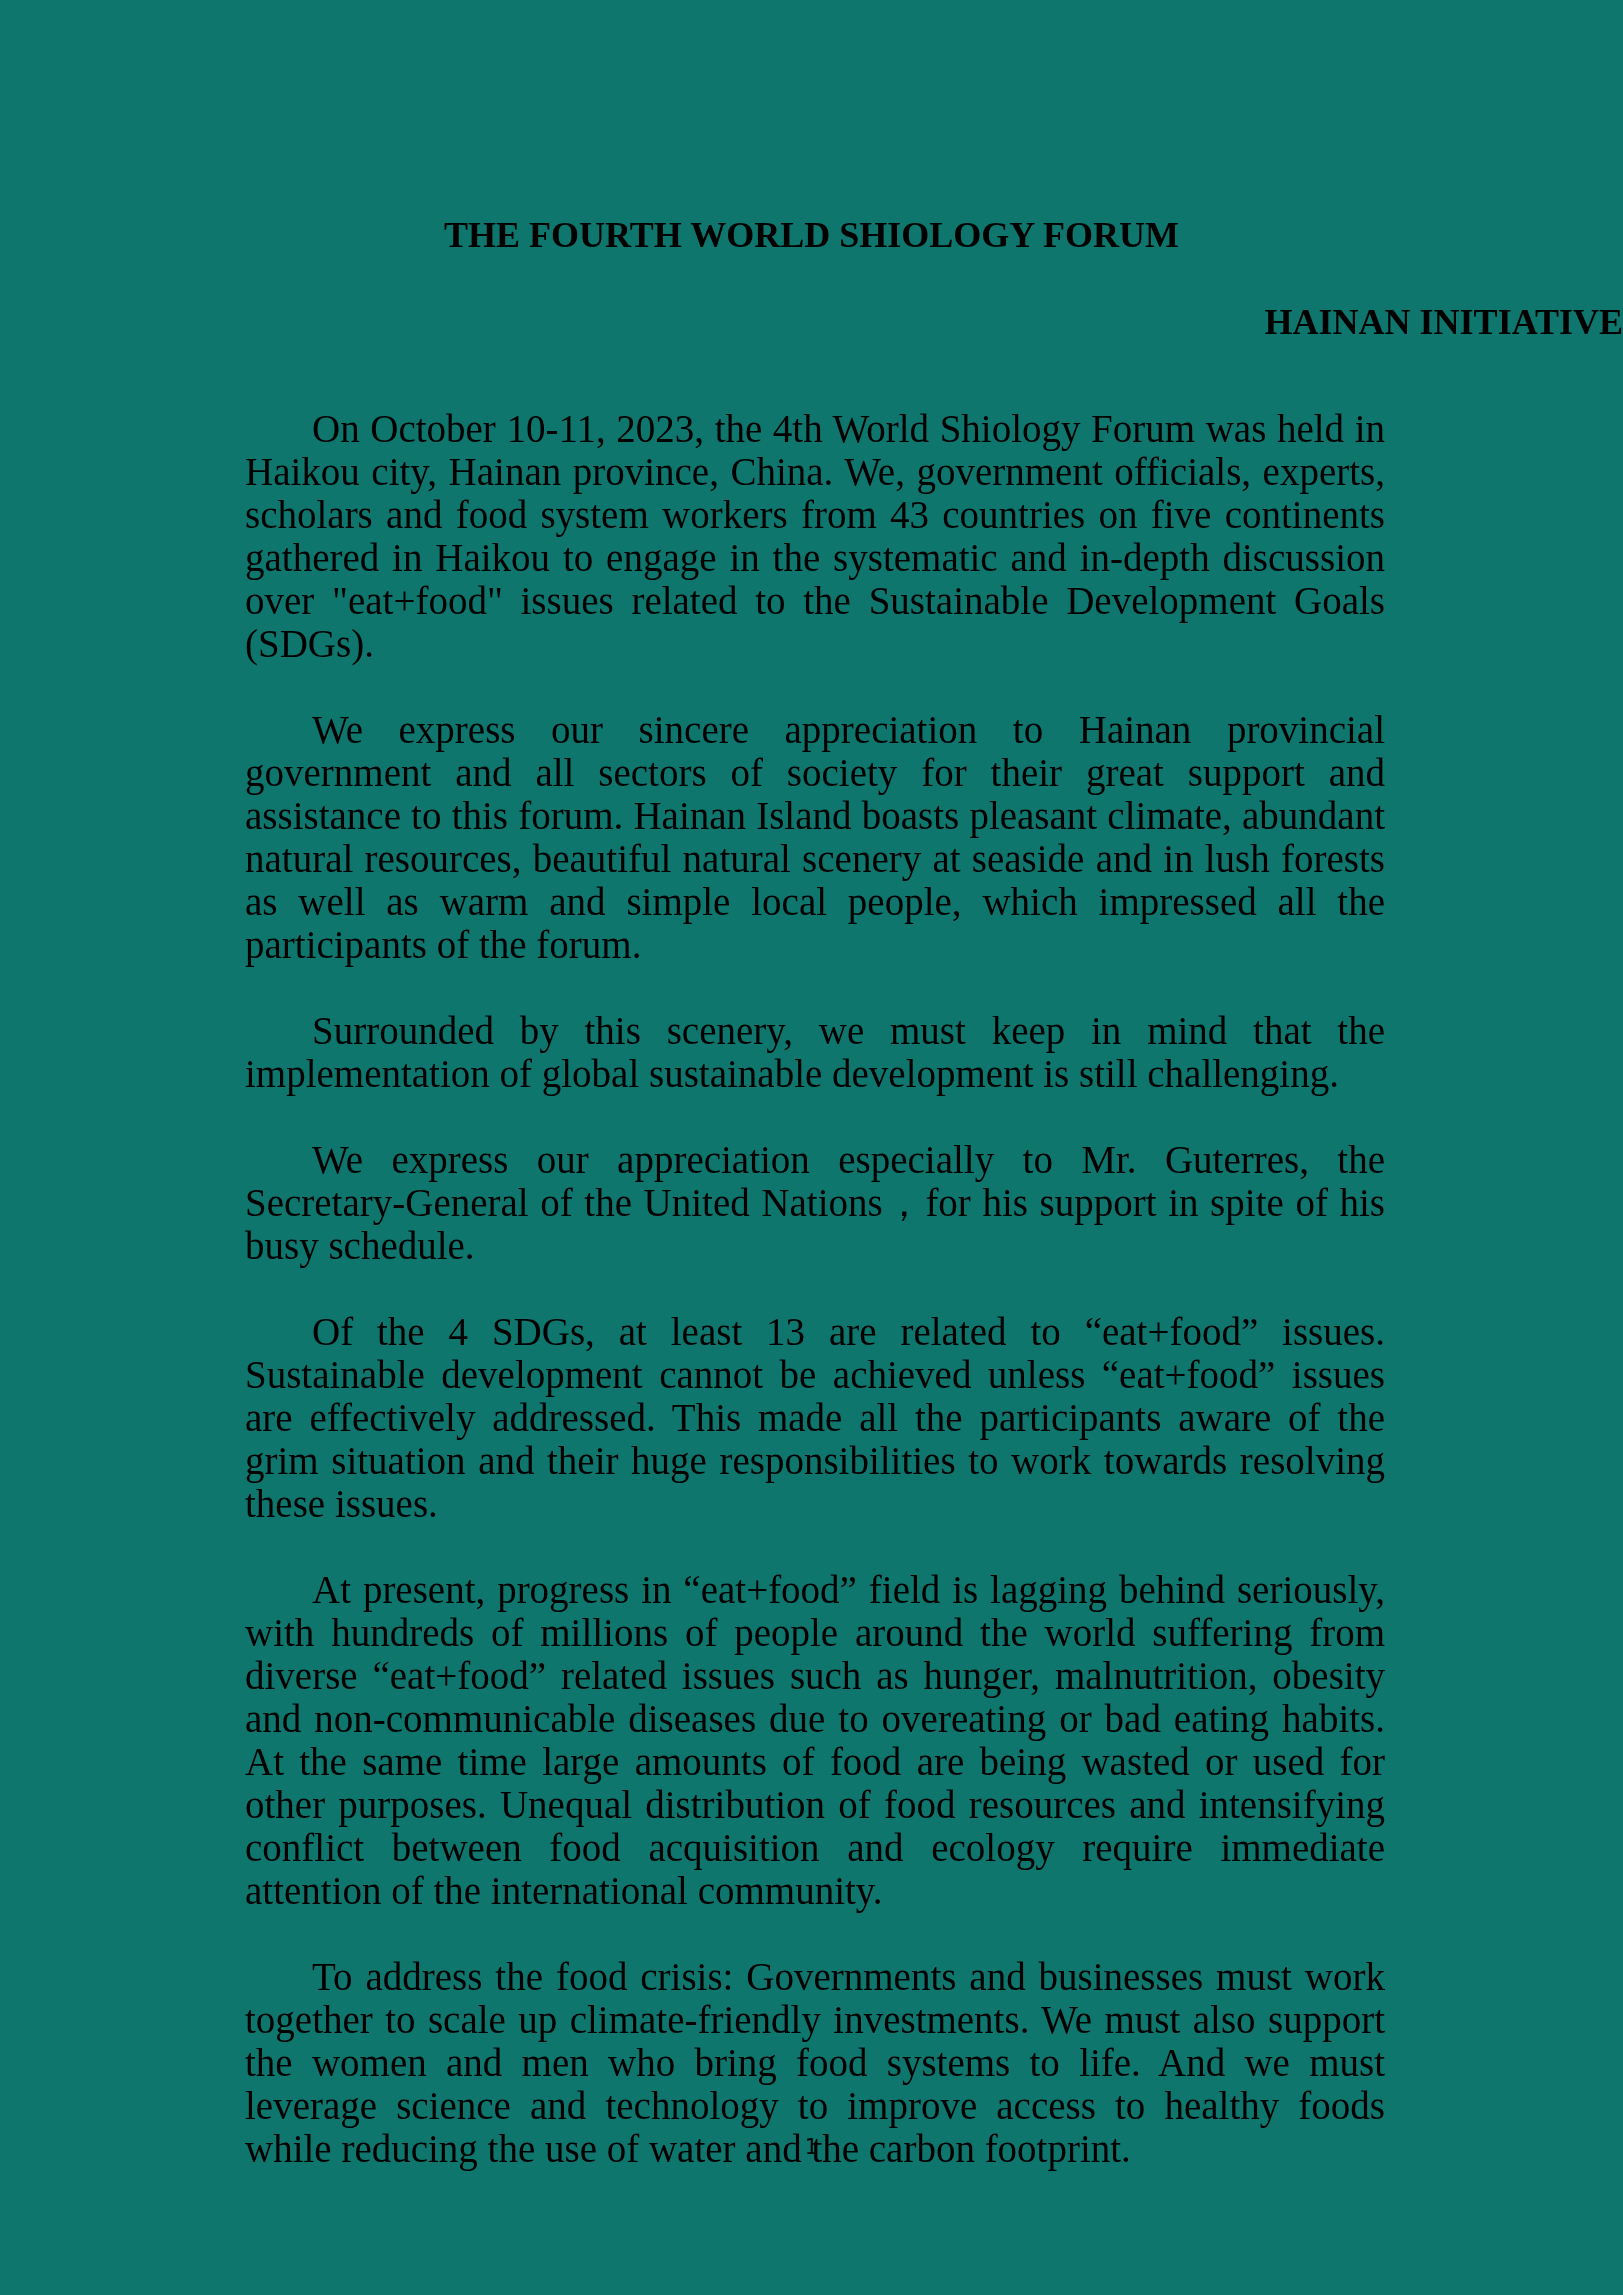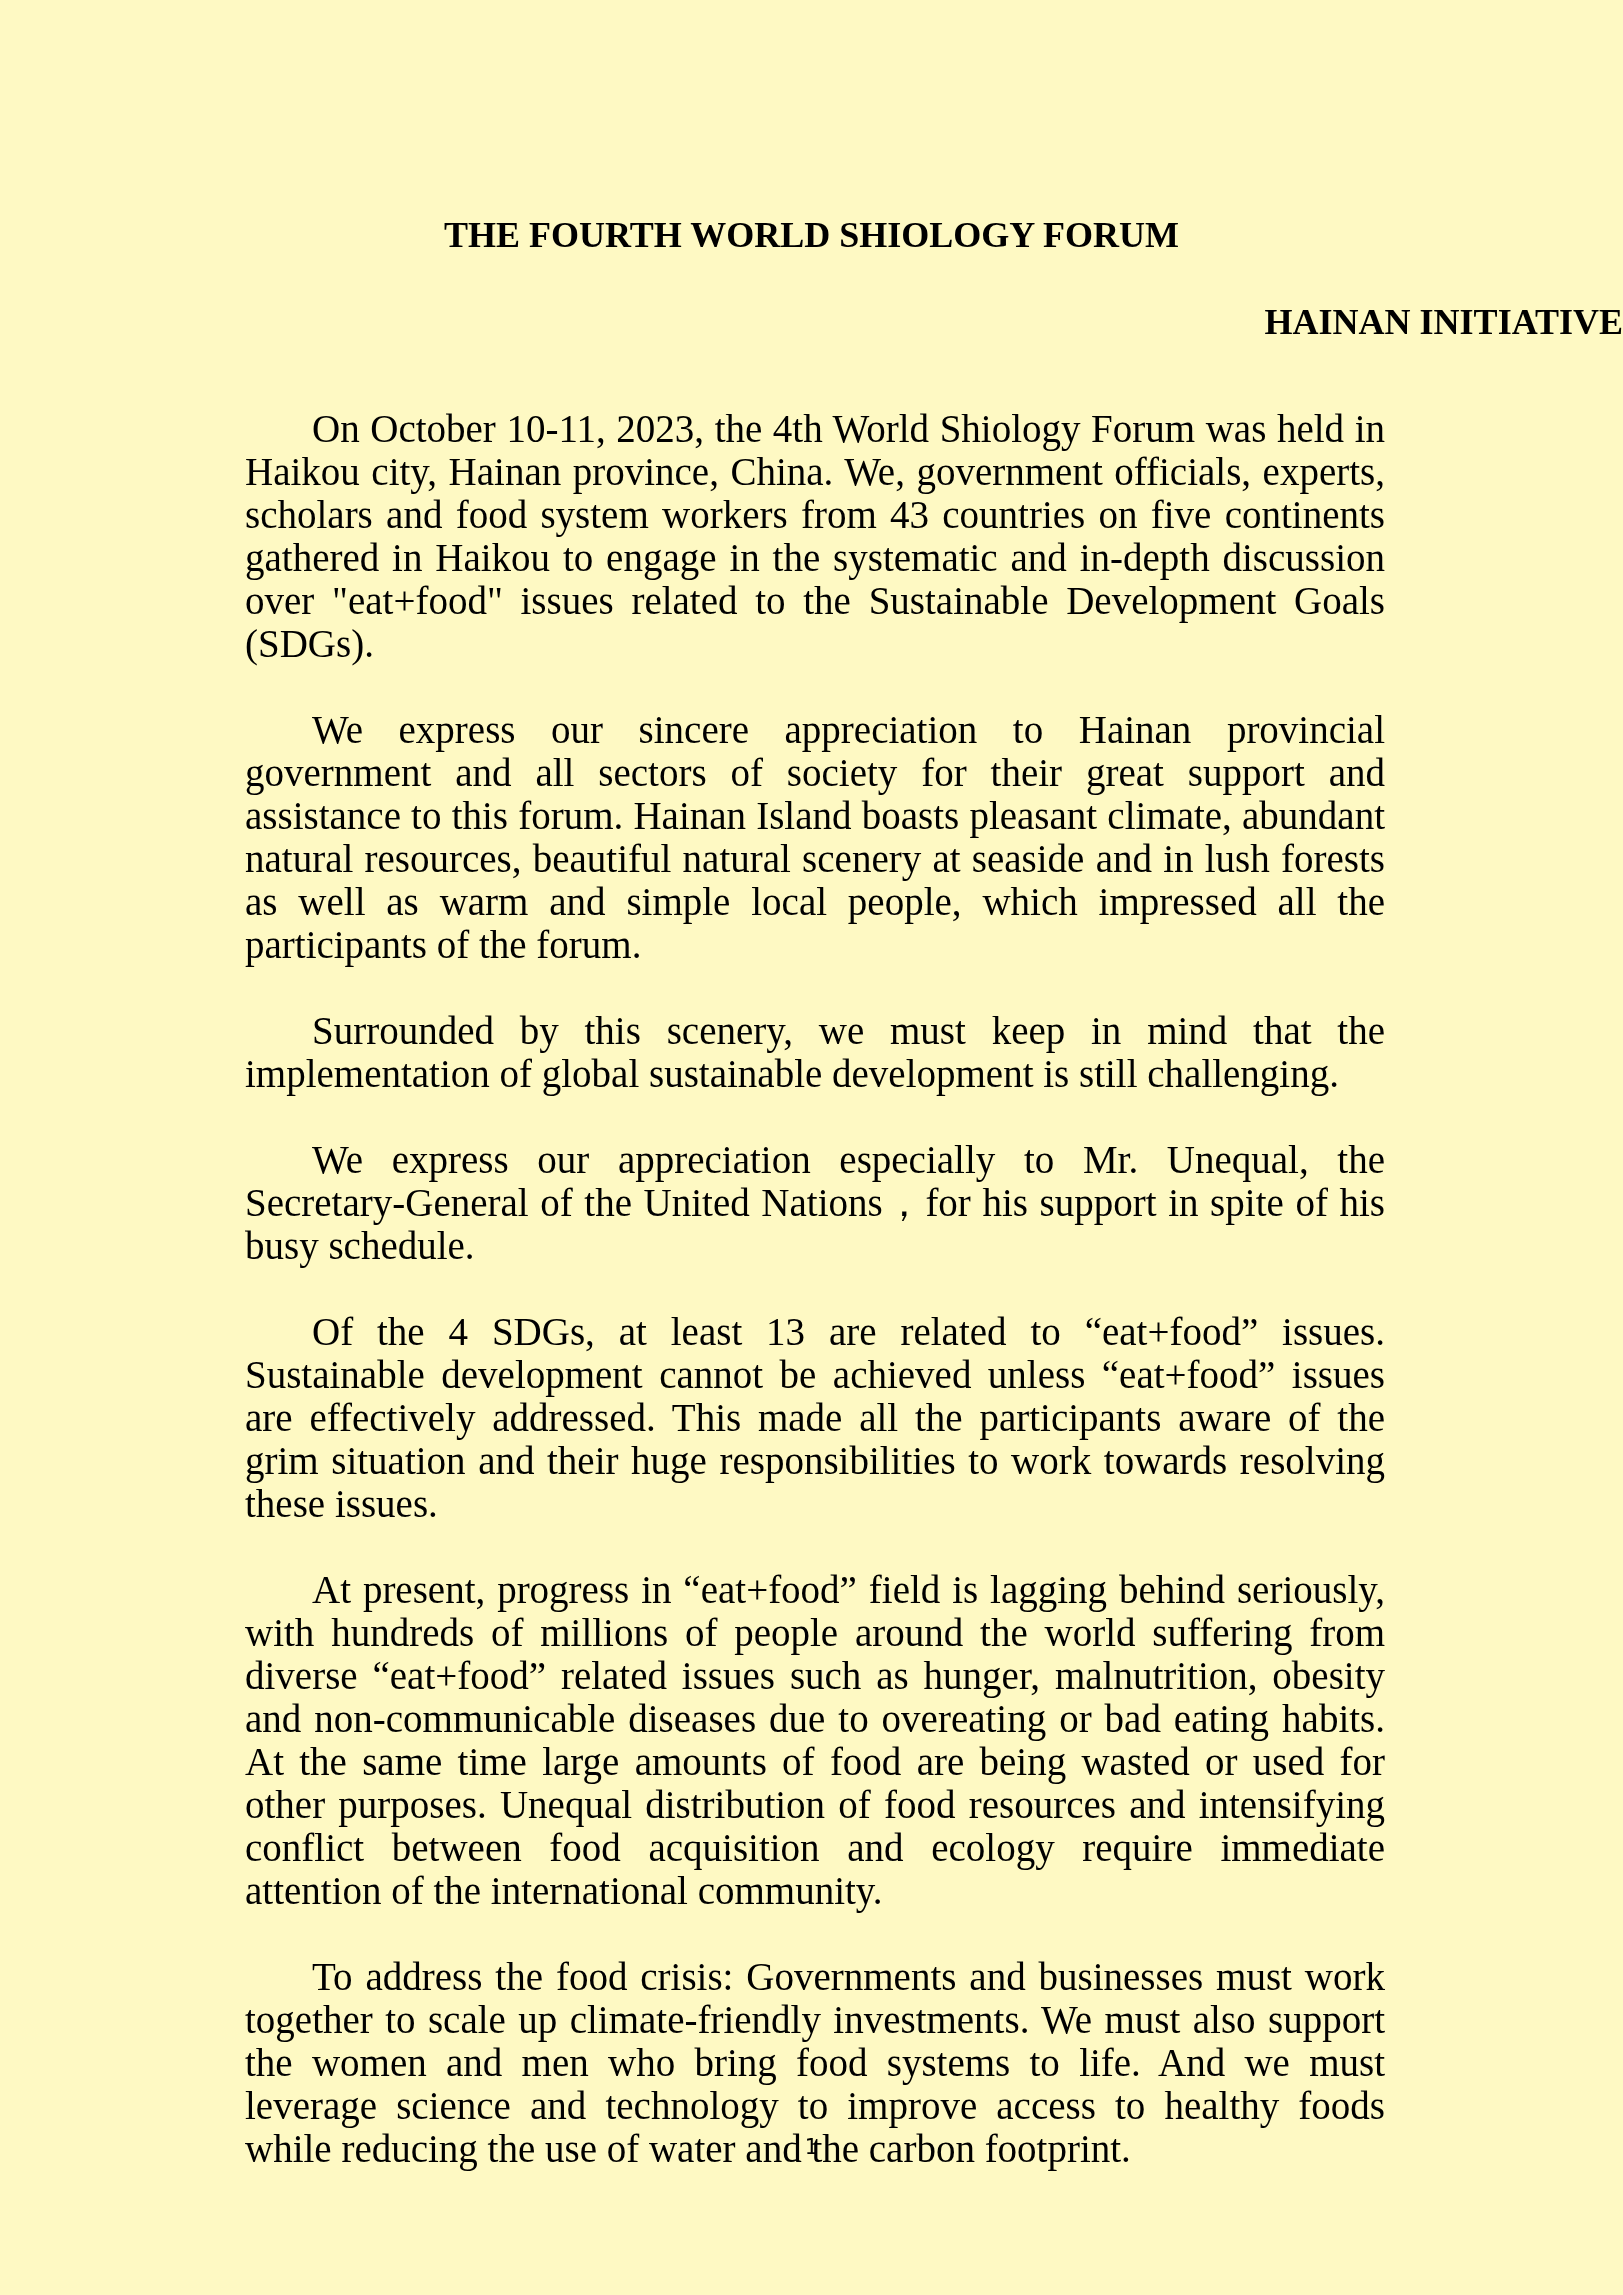--- a/index.html
+++ b/index.html
@@ -1,18 +1,18 @@
 <!DOCTYPE html>
 <html style="font-size:13px"><head>
 <meta charset="utf-8">
 <style>
   html, body { margin: 0; padding: 0; background: #ffffff; }
   body { width: 1623px; height: 2295px; position: relative; overflow: hidden;
          font-family: "Liberation Serif", "DejaVu Serif", serif; color: #000; }
-  .page { position: absolute; left: 0; top: 0; width: 1623px; height: 2295px; background: #fef9c3; }
+  .page { position: absolute; left: 0; top: 0; width: 1623px; height: 2295px; background: #0f766e; }
   .title { position: absolute; left: 0; width: 1623px; text-align: center;
            font-weight: bold; font-size: 36px; letter-spacing: 0px; }
   .title1 { top: 214px; }
   .title2 { top: 301px; text-align: right; }
   .body { position: absolute; left: 245px; width: 1140px; top: 407px; }
   .para { font-size: 39px; line-height: 43px; text-align: justify;
           text-indent: 67px; margin: 0 0 43px 0; }
   .pagenum { position: absolute; top: 2135px; left: 0; width: 1623px; text-align: center;
              font-family: "DejaVu Sans", sans-serif; font-size: 21px; }
 </style>
@@ -20,21 +20,21 @@
 <body>
 
 <div class="page">
   <div class="title title1">THE FOURTH WORLD SHIOLOGY FORUM</div>
   <div class="title title2">HAINAN INITIATIVE</div>
 
   <div class="body">
     <p class="para">On October 10-11, 2023, the 4th World Shiology Forum was held in Haikou city, Hainan province, China. We, government officials, experts, scholars and food system workers from 43 countries on five continents gathered in Haikou to engage in the systematic and in-depth discussion over "eat+food" issues related to the Sustainable Development Goals (SDGs).</p>
     <p class="para">We express our sincere appreciation to Hainan provincial government and all sectors of society for their great support and assistance to this forum. Hainan Island boasts pleasant climate, abundant natural resources, beautiful natural scenery at seaside and in lush forests as well as warm and simple local people, which impressed all the participants of the forum.</p>
     <p class="para">Surrounded by this scenery, we must keep in mind that the implementation of global sustainable development is still challenging.</p>
-    <p class="para">We express our appreciation especially to Mr. Unequal, the Secretary-General of the United Nations，for his support in spite of his busy schedule.</p>
+    <p class="para">We express our appreciation especially to Mr. Guterres, the Secretary-General of the United Nations，for his support in spite of his busy schedule.</p>
     <p class="para">Of the 4 SDGs, at least 13 are related to “eat+food” issues. Sustainable development cannot be achieved unless “eat+food” issues are effectively addressed. This made all the participants aware of the grim situation and their huge responsibilities to work towards resolving these issues.</p>
     <p class="para">At present, progress in “eat+food” field is lagging behind seriously, with hundreds of millions of people around the world suffering from diverse “eat+food” related issues such as hunger, malnutrition, obesity and non-communicable diseases due to overeating or bad eating habits. At the same time large amounts of food are being wasted or used for other purposes. Unequal distribution of food resources and intensifying conflict between food acquisition and ecology require immediate attention of the international community.</p>
     <p class="para">To address the food crisis: Governments and businesses must work together to scale up climate-friendly investments. We must also support the women and men who bring food systems to life. And we must leverage science and technology to improve access to healthy foods while reducing the use of water and the carbon footprint.</p>
   </div>
 
   <div class="pagenum">1</div>
 </div>
 
 
 </body></html>

